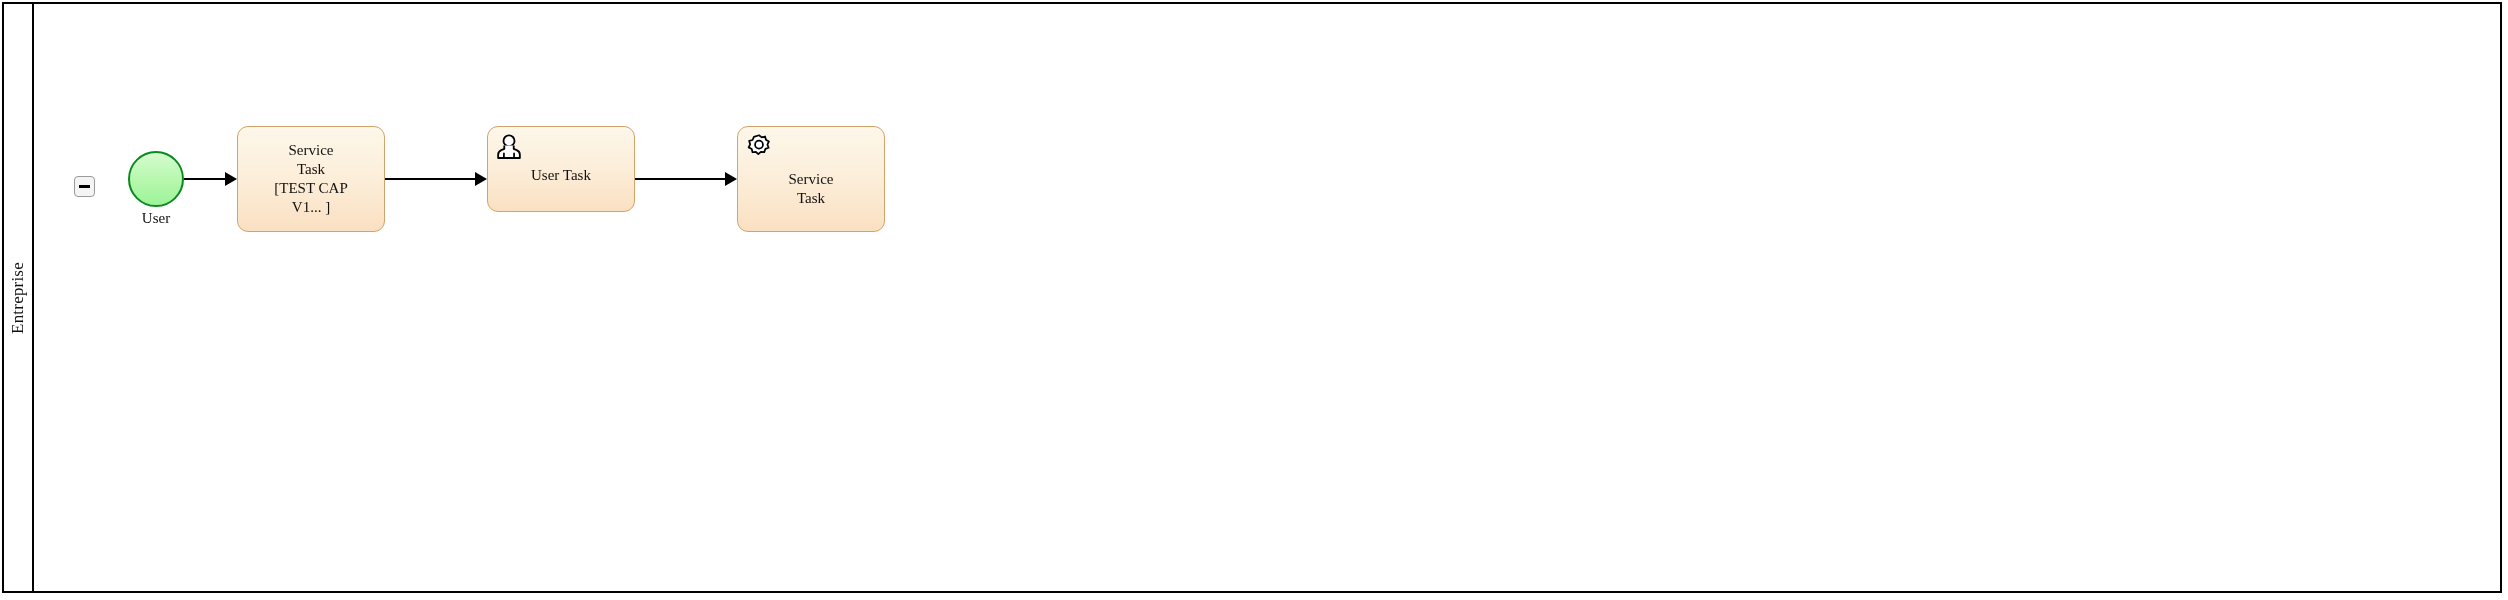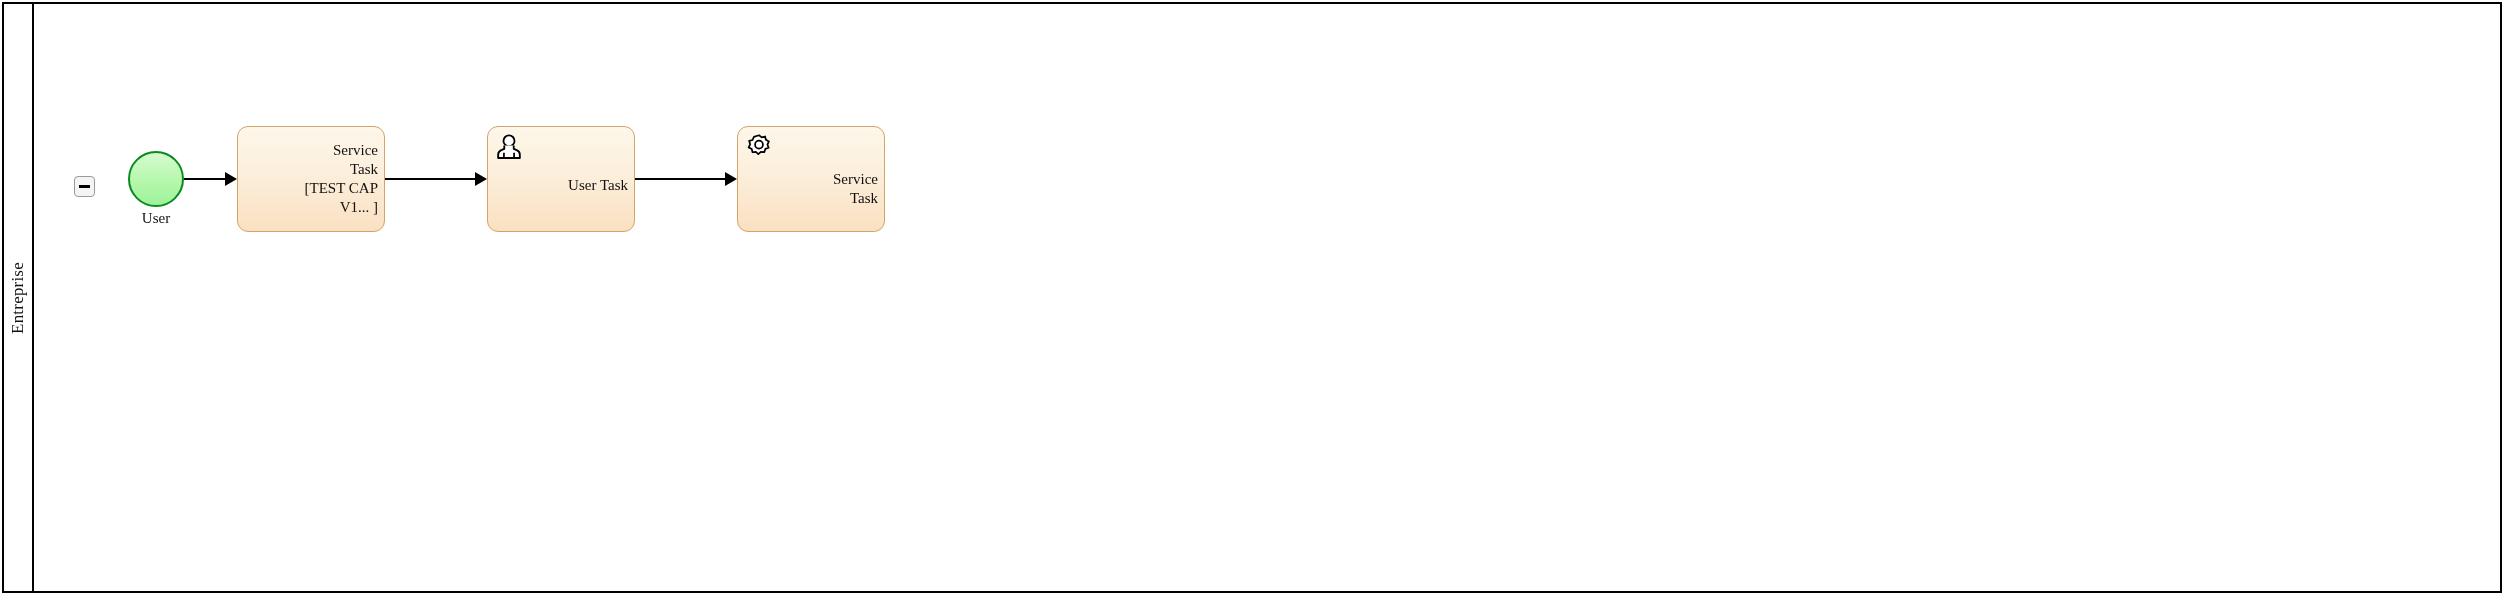--- a/index.html
+++ b/index.html
@@ -110,37 +110,37 @@
     border: 1.5px solid #d3a469;
     border-radius: 11px;
     background: linear-gradient(to bottom, #fdf7ea 0%, #fcefdb 45%, #fae0c2 100%);
   }
   .task-label {
     position: absolute;
     left: 6px;
     right: 6px;
     top: 50%;
     transform: translateY(-50%);
-    text-align: right;
+    text-align: center;
     font-size: 15px;
     line-height: 19px;
     color: #111111;
     white-space: pre-line;
   }
   .task-icon {
     position: absolute;
     left: 7px;
     top: 6px;
     width: 28px;
     height: 28px;
   }
   .task-icon svg { display: block; width: 100%; height: 100%; }
 
   #task-service-1 { left: 201px; top: 122px; width: 148px; height: 106px; }
-  #task-user      { left: 451px; top: 122px; width: 148px; height: 106px; }
+  #task-user      { left: 451px; top: 122px; width: 148px; height: 86px; }
   #task-service-2 { left: 701px; top: 122px; width: 148px; height: 106px; }
 
   
   #task-user .task-label      { transform: translateY(-50%); margin-top: 6px; }
   #task-service-2 .task-label { transform: translateY(-50%); margin-top: 10px; }
 
   
   .flow { position: absolute; height: 14px; }
   .flow-line {
     position: absolute;

